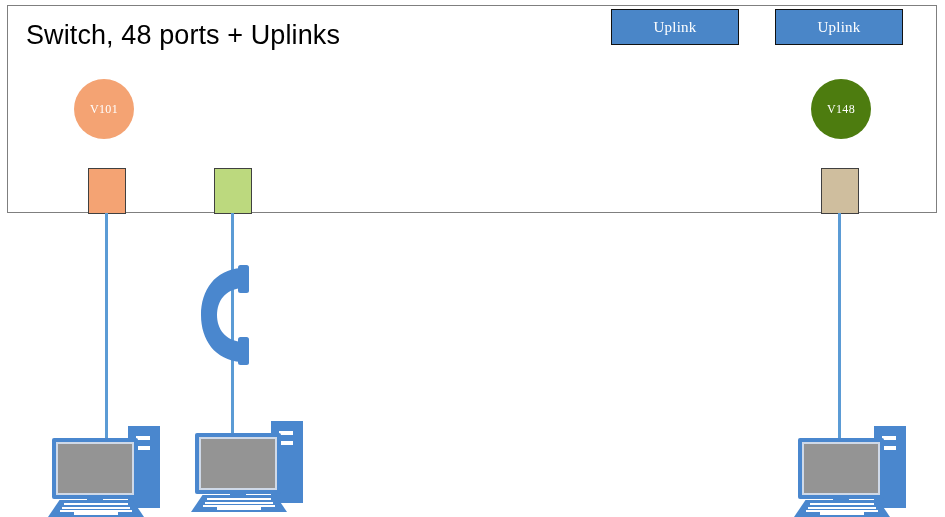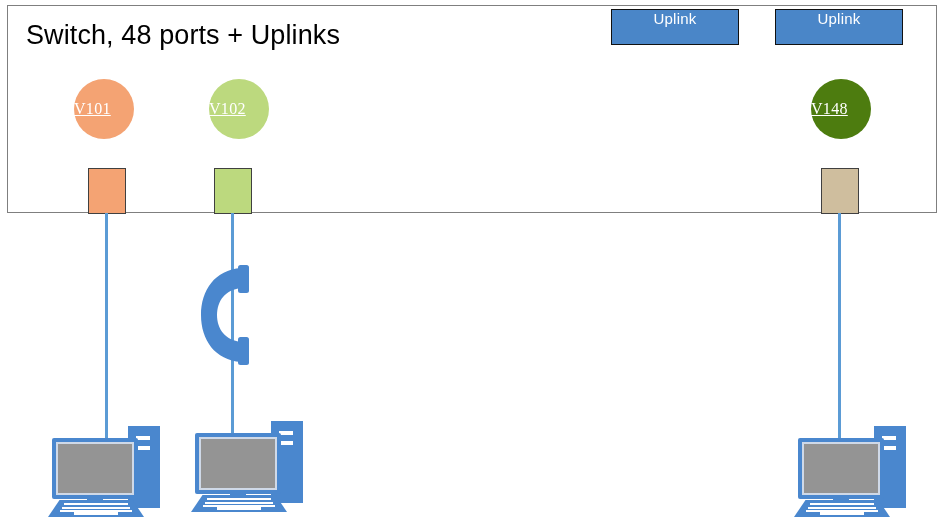--- a/index.html
+++ b/index.html
@@ -40,39 +40,39 @@
     white-space: nowrap;
     letter-spacing: 0.1px;
   }
 
   
   .uplink {
     position: absolute;
     box-sizing: border-box;
     border: 1.6px solid #111111;
     display: flex;
-    align-items: flex-start;
+    align-items: center;
     justify-content: center;
     color: #ffffff;
     font-size: 15px;
     letter-spacing: 0.2px;
+    font-family: Liberation Serif, serif;
   }
 
   
   .vlan-circle {
     position: absolute;
     border-radius: 50%;
     display: flex;
     align-items: center;
-    justify-content: flex-start;
+    justify-content: center;
     color: #ffffff;
-    font-size: 16px;
+    font-size: 12px;
     letter-spacing: 0.3px;
     font-family: "Liberation Serif", serif;
-    text-decoration: underline;
   }
 
   
   .port {
     position: absolute;
     box-sizing: border-box;
     border: 1.4px solid #404040;
   }
 
   
@@ -180,23 +180,20 @@
   </div>
 
   <div class="uplink" style="left:775px; top:9px; width:128px; height:36px; background:#4a86c8;">
     <span>Uplink</span>
   </div>
 
   <div class="vlan-circle" style="left:74px; top:79px; width:60px; height:60px; background:#f4a373;">
     <span>V101</span>
   </div>
 
-  <div class="vlan-circle" style="left:209px; top:79px; width:60px; height:60px; background:#bcd97e;">
-    <span>V102</span>
-  </div>
 
   <div class="vlan-circle" style="left:811px; top:79px; width:60px; height:60px; background:#4d7c0f;">
     <span>V148</span>
   </div>
 
   <div class="port" style="left:88px; top:168px; width:38px; height:46px; background:#f4a373;"></div>
 
   <div class="port" style="left:214px; top:168px; width:38px; height:46px; background:#bcd97e;"></div>
 
   <div class="port" style="left:821px; top:168px; width:38px; height:46px; background:#cfbe9e;"></div>

